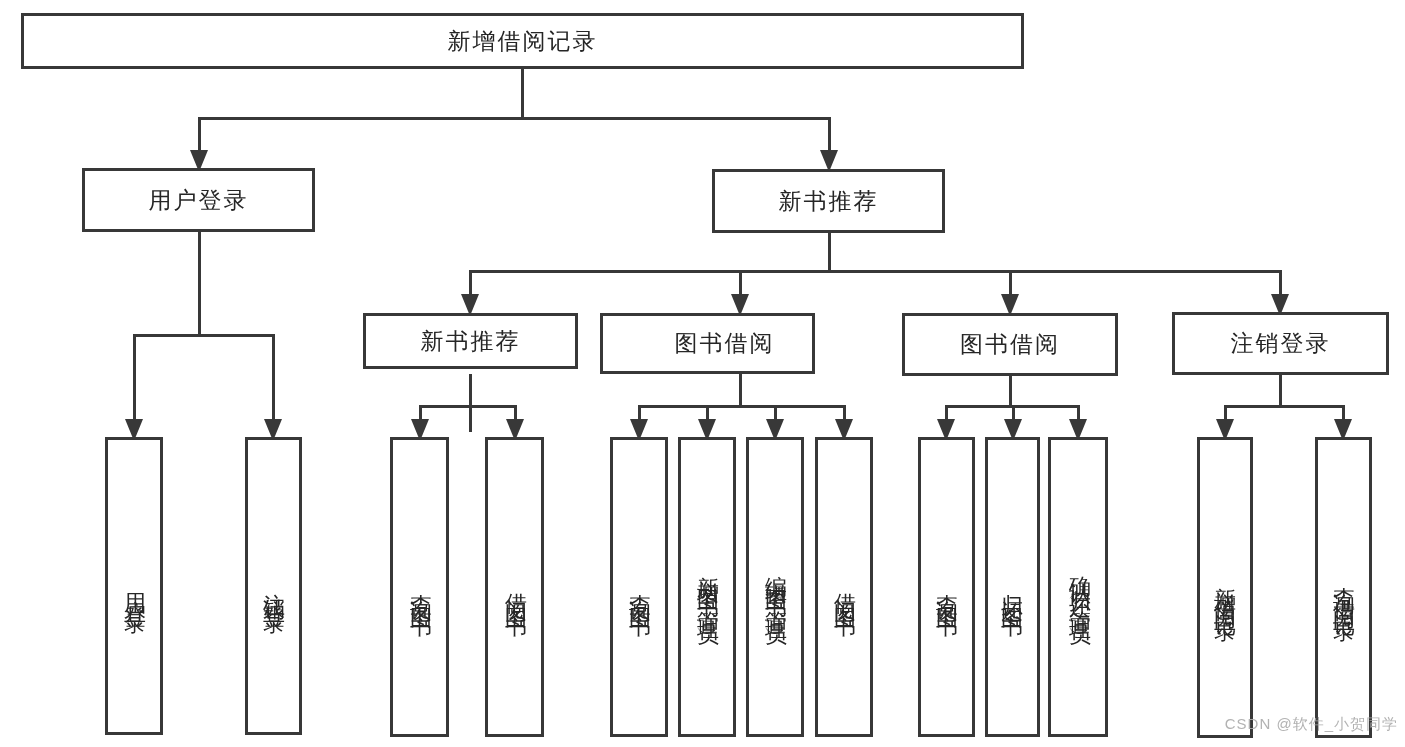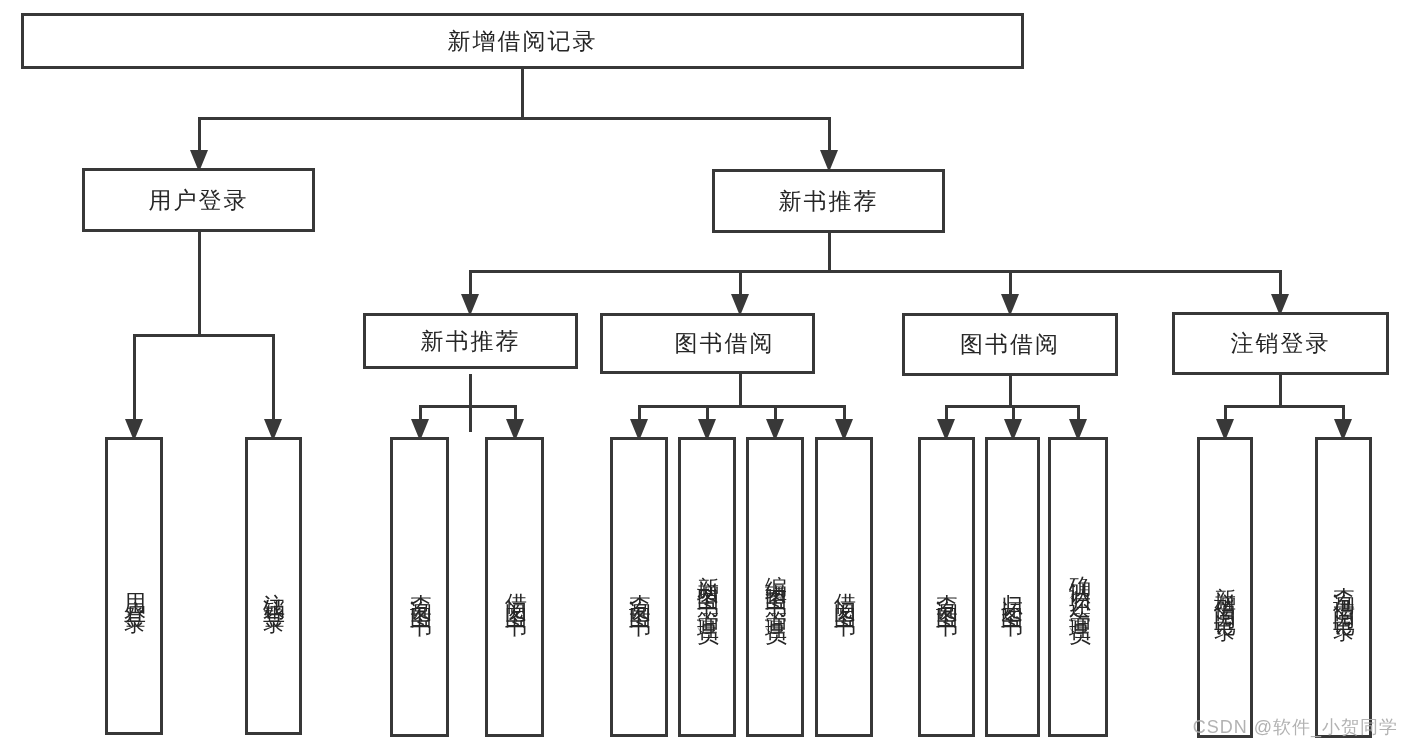--- a/index.html
+++ b/index.html
@@ -47,21 +47,21 @@
     width: 0;
     height: 0;
     border-left: 9px solid transparent;
     border-right: 9px solid transparent;
     border-top: 22px solid #383838;
   }
   .watermark {
     position: absolute;
     top: 715px;
     right: 7px;
-    font-size: 18px;
+    font-size: 15px;
     letter-spacing: 1px;
     color: rgba(171, 171, 171, 0.92);
     white-space: nowrap;
     z-index: 10;
   }
 </style>
 </head>
 <body>
 
 <div id="diagram">

